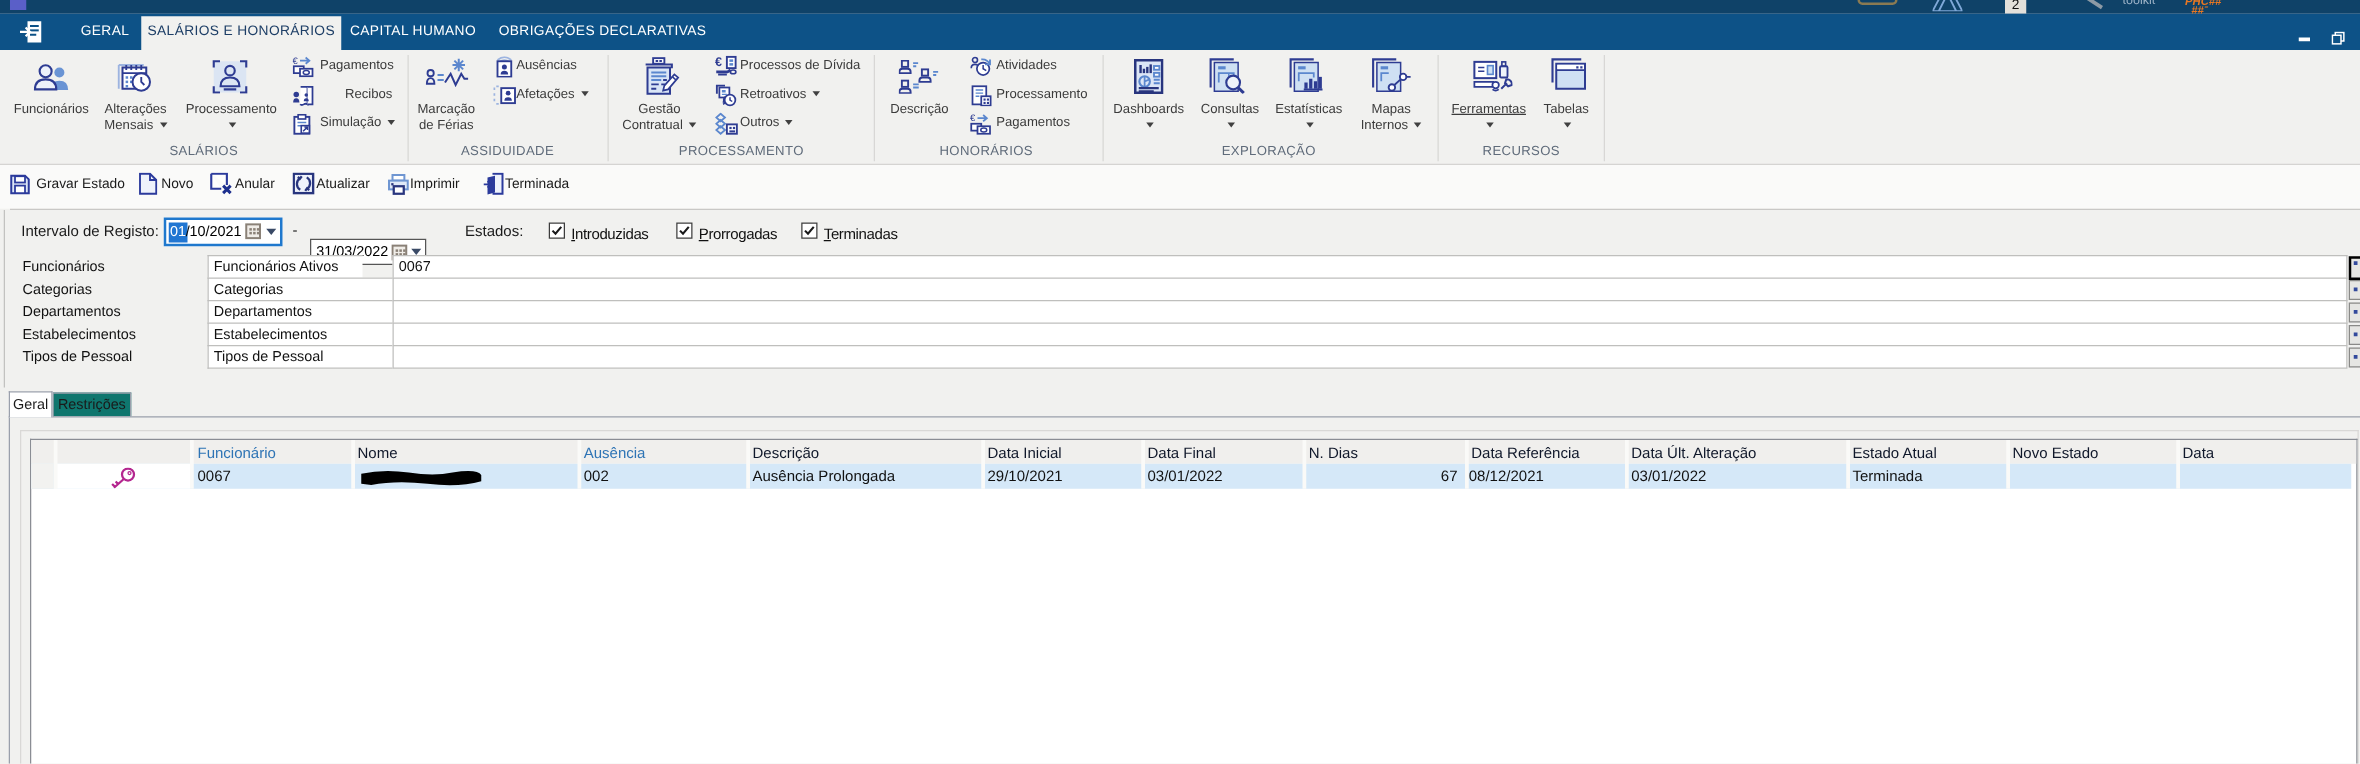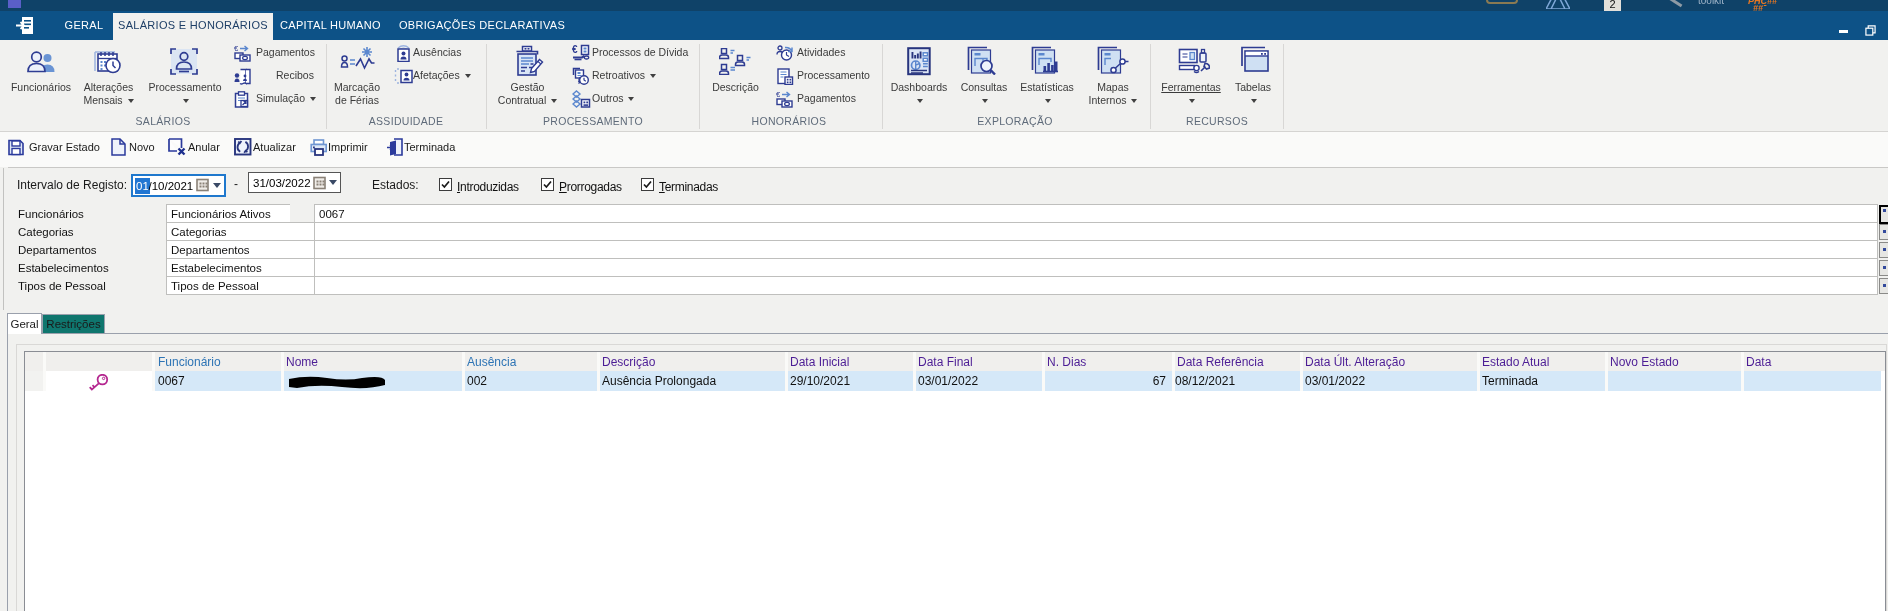--- a/index.html
+++ b/index.html
@@ -24,21 +24,21 @@
 .titem { position:absolute; top:0; height:30px; font-size:11px; color:#1a1a1a; line-height:31px; white-space:nowrap; }
 
 .flabel { position:absolute; font-size:12px; color:#1a1a1a; white-space:nowrap; }
 .cb { position:absolute; width:13px; height:13px; background:#fff; border:1.4px solid #3c3c3c; }
 .cblabel { position:absolute; font-size:12px; letter-spacing:-0.3px; color:#111; white-space:nowrap; }
 
 .frow-label { position:absolute; font-size:11.5px; color:#111; white-space:nowrap; height:18px; line-height:18px; }
 .fcell { position:absolute; background:#fff; border-top:1px solid #bfbfbd; border-left:1px solid #bfbfbd; font-size:11.5px; color:#111; height:19px; line-height:18px; padding-left:4px; }
 
 .btab { position:absolute; font-size:11.5px; color:#1a1a1a; text-align:center; }
-.ghead { position:absolute; top:0; height:19px; line-height:20px; font-size:12px; color:#4c1d95; white-space:nowrap; }
+.ghead { position:absolute; top:0; height:19px; line-height:20px; font-size:12px; color:#0f172a; white-space:nowrap; }
 .ghead.blue { color:#2e74b5;text-align:right; }
 .gcell { position:absolute; top:19px; height:20px; line-height:20px; font-size:12px; color:#111; white-space:nowrap; }
 .hsep { position:absolute; top:0; height:39px; width:3px; background:#fafaf8; }
 </style>
 </head>
 <body>
 
 <div class="abs" id="titlestrip">
   <div class="abs" style="left:8px;top:0;width:13px;height:8px;background:#5a5fc8;"></div>
   <div class="abs" style="left:1486px;top:-12px;width:32px;height:16px;border:2px solid #8a7a52;border-radius:4px;"></div>
@@ -417,21 +417,21 @@
       <rect x="3.5" y="4" width="2" height="2" fill="#8a8177"></rect>
       <rect x="6.5" y="4" width="2" height="2" fill="#8a8177"></rect>
       <rect x="9.5" y="4" width="2" height="2" fill="#8a8177"></rect>
       <rect x="3.5" y="7" width="2" height="2" fill="#8a8177"></rect>
       <rect x="6.5" y="7" width="2" height="2" fill="#8a8177"></rect>
       <rect x="9.5" y="7" width="2" height="2" fill="#8a8177"></rect>
     </svg>
   <div class="abs" style="left:80px;top:7px;width:0;height:0;border-left:4.5px solid transparent;border-right:4.5px solid transparent;border-top:5.5px solid #3a4a66;"></div>
 </div>
 <div class="flabel" style="left:234px;top:177px;">-</div>
-<div class="abs" style="left:248px;top:172px;width:93px;height:21px;background:#fff;border:1px solid #555;">
+<div class="abs" style="left:248px;top:191px;width:93px;height:21px;background:#fff;border:1px solid #555;">
   <span style="position:absolute;left:4px;top:3px;font-size:11.5px;line-height:15px;color:#000;">31/03/2022</span>
   <svg class="abs" style="left:64px;top:3px;" width="14" height="15" viewBox="0 0 14 14">
       <rect x="1" y="1" width="11" height="11" fill="#f0ede8" stroke="#8a8177" stroke-width="1.6"></rect>
       <rect x="3.5" y="4" width="2" height="2" fill="#8a8177"></rect>
       <rect x="6.5" y="4" width="2" height="2" fill="#8a8177"></rect>
       <rect x="9.5" y="4" width="2" height="2" fill="#8a8177"></rect>
       <rect x="3.5" y="7" width="2" height="2" fill="#8a8177"></rect>
       <rect x="6.5" y="7" width="2" height="2" fill="#8a8177"></rect>
       <rect x="9.5" y="7" width="2" height="2" fill="#8a8177"></rect>
     </svg>

